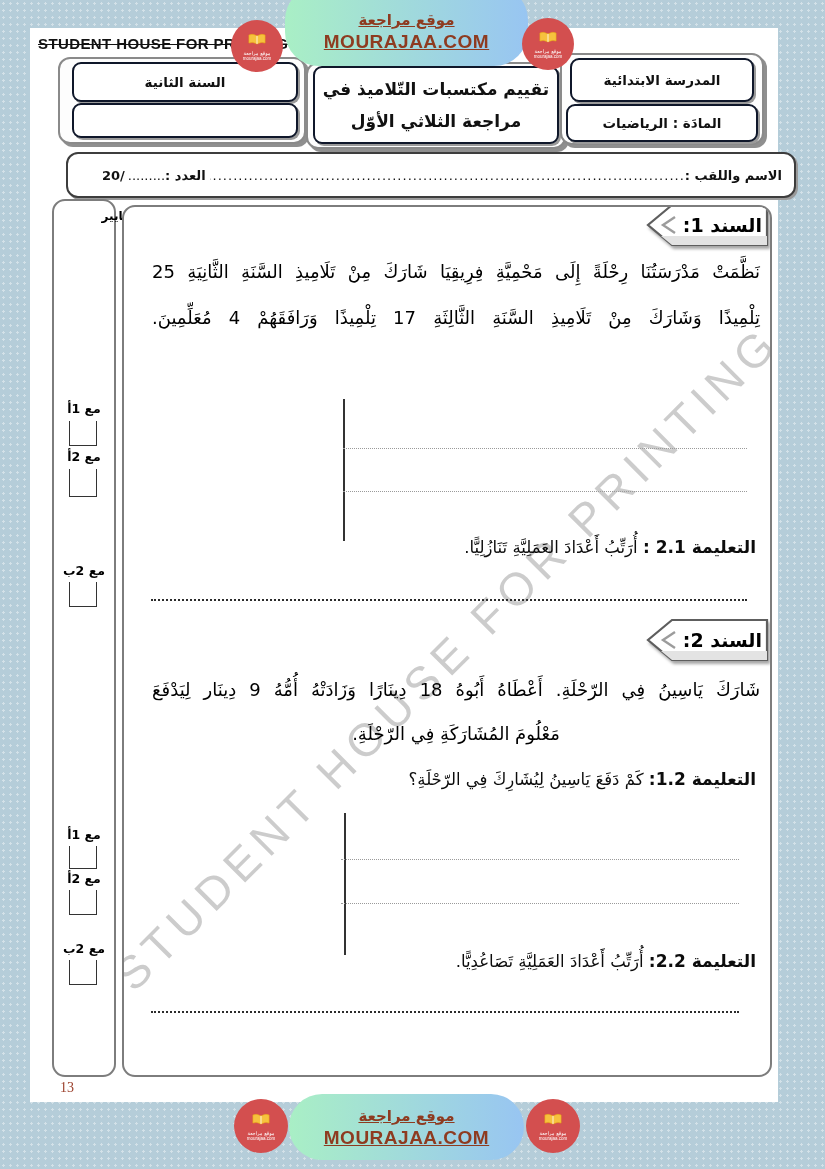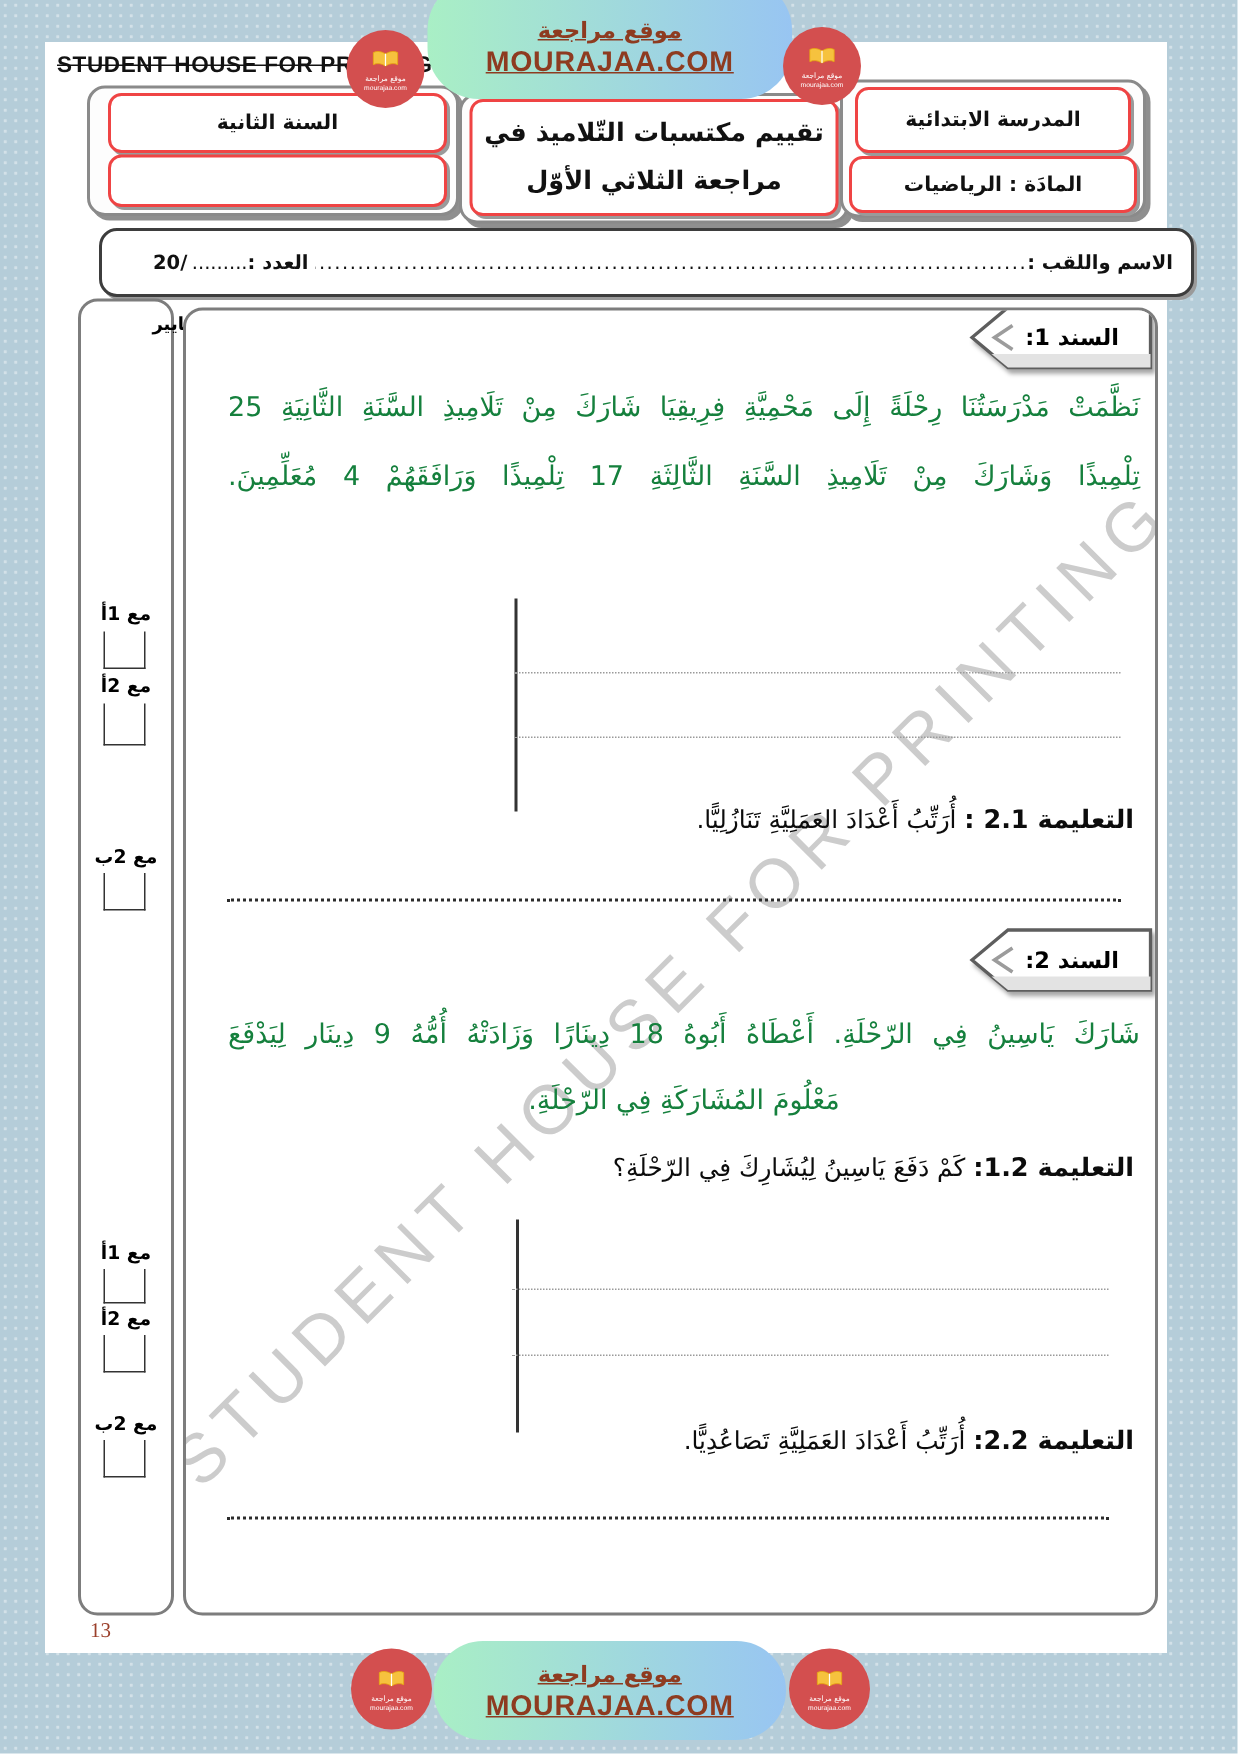--- a/index.html
+++ b/index.html
@@ -23,53 +23,53 @@
   .pill .url{font-weight:bold;font-size:19px;color:#8e3b20;text-decoration:underline;letter-spacing:0.5px;
     font-family:"Liberation Sans",sans-serif;}
   .logo-circle{
     background:#d34f4f;border-radius:50%;z-index:31;
     display:flex;flex-direction:column;align-items:center;justify-content:center;color:#fff;
   }
   .logo-circle .tiny1{font-size:5px;line-height:6px;}
   .logo-circle .tiny2{font-size:4.5px;line-height:5px;font-family:"Liberation Sans",sans-serif;}
   
   .group-box{border:2px solid #8a8a8a;border-radius:12px;background:#fdfdfd;box-shadow:3px 3px 0 #8f8f8f;}
-  .inner-box{border:2px solid #ef4444;border-radius:9px;background:#fff;box-shadow:2px 2px 0 #9a9a9a;
+  .inner-box{border:2px solid #0f172a;border-radius:9px;background:#fff;box-shadow:2px 2px 0 #9a9a9a;
     display:flex;align-items:center;justify-content:center;}
   .hdr-ar{font-weight:bold;font-size:13.5px;color:#111;}
   .title-box{font-weight:bold;font-size:17px;line-height:1.9;text-align:center;color:#111;}
   .print-house{font-family:"Liberation Sans",sans-serif;font-size:15px;font-weight:600;color:#121212;
     letter-spacing:0.4px;text-decoration:line-through;white-space:nowrap;z-index:5;}
   .name-box{border:2px solid #3d3d3d;border-radius:12px;background:#fff;box-shadow:2px 2px 0 #9a9a9a;
     display:flex;align-items:center;direction:rtl;padding:0 12px;font-size:13px;font-weight:bold;color:#111;}
   .name-box .dots{flex:1;overflow:hidden;white-space:nowrap;font-weight:normal;letter-spacing:1px;}
   
   .frame{border:2.5px solid #7d7d7d;border-radius:13px;background:#fff;}
   .sidebar-title{font-weight:bold;font-size:12px;text-align:center;width:100%;}
   .crit-label{font-weight:bold;font-size:12.5px;text-align:center;width:100%;direction:rtl;white-space:nowrap;}
   .crit-box{width:26px;height:24px;border:1.5px solid #333;border-top:none;}
   
   .content{overflow:hidden;}
   .watermark{
     left:50%;top:52%;transform:translate(-50%,-50%) rotate(-45deg);
     font-family:"Liberation Sans",sans-serif;font-size:46px;letter-spacing:7px;
     color:rgba(110,110,110,0.35);white-space:nowrap;z-index:1;
   }
-  .para{direction:rtl;text-align:justify;text-align-last:justify;font-size:18px;color:#15803d;
+  .para{direction:rtl;text-align:justify;text-align-last:justify;font-size:18px;color:#000000;
     right:10px;left:28px;z-index:2;line-height:1.4;}
   .para.center{text-align:center;text-align-last:center;}
   .instr{direction:rtl;text-align:right;font-size:16.5px;color:#0c0c0c;right:14px;left:12px;z-index:2;white-space:nowrap;}
   .instr b{font-size:17px;}
   .vline{width:1.5px;background:#333;z-index:2;}
   .dashline{border-top:1.5px dotted #9a9a9a;z-index:2;}
   .dotsep{border-top:2.5px dotted #2c2c2c;z-index:2;}
   .ribbon{width:128px;height:46px;z-index:3;filter:drop-shadow(2.5px 3px 1.5px rgba(0,0,0,0.35));}
   .ribbon svg{position:absolute;left:0;top:0;}
-  .ribbon .lbl{position:absolute;right:24px;top:50%;transform:translateY(-50%);
-    font-weight:bold;font-size:15px;direction:rtl;white-space:nowrap;}
+  .ribbon .lbl{position:absolute;right:8px;top:50%;transform:translateY(-50%);
+    font-weight:bold;font-size:19px;direction:rtl;white-space:nowrap;}
   .page-num{font-family:"Liberation Serif","DejaVu Serif",serif;font-size:14px;color:#9b3f2a;z-index:6;}
 </style>
 </head>
 <body>
 
 <div class="abs sheet"></div>
 
 <div class="abs pill" style="left:285px;top:-14px;width:243px;height:70px;padding-top:10px;">
   <span class="ar">موقع مراجعة</span>
   <span class="url">MOURAJAA.COM</span>

